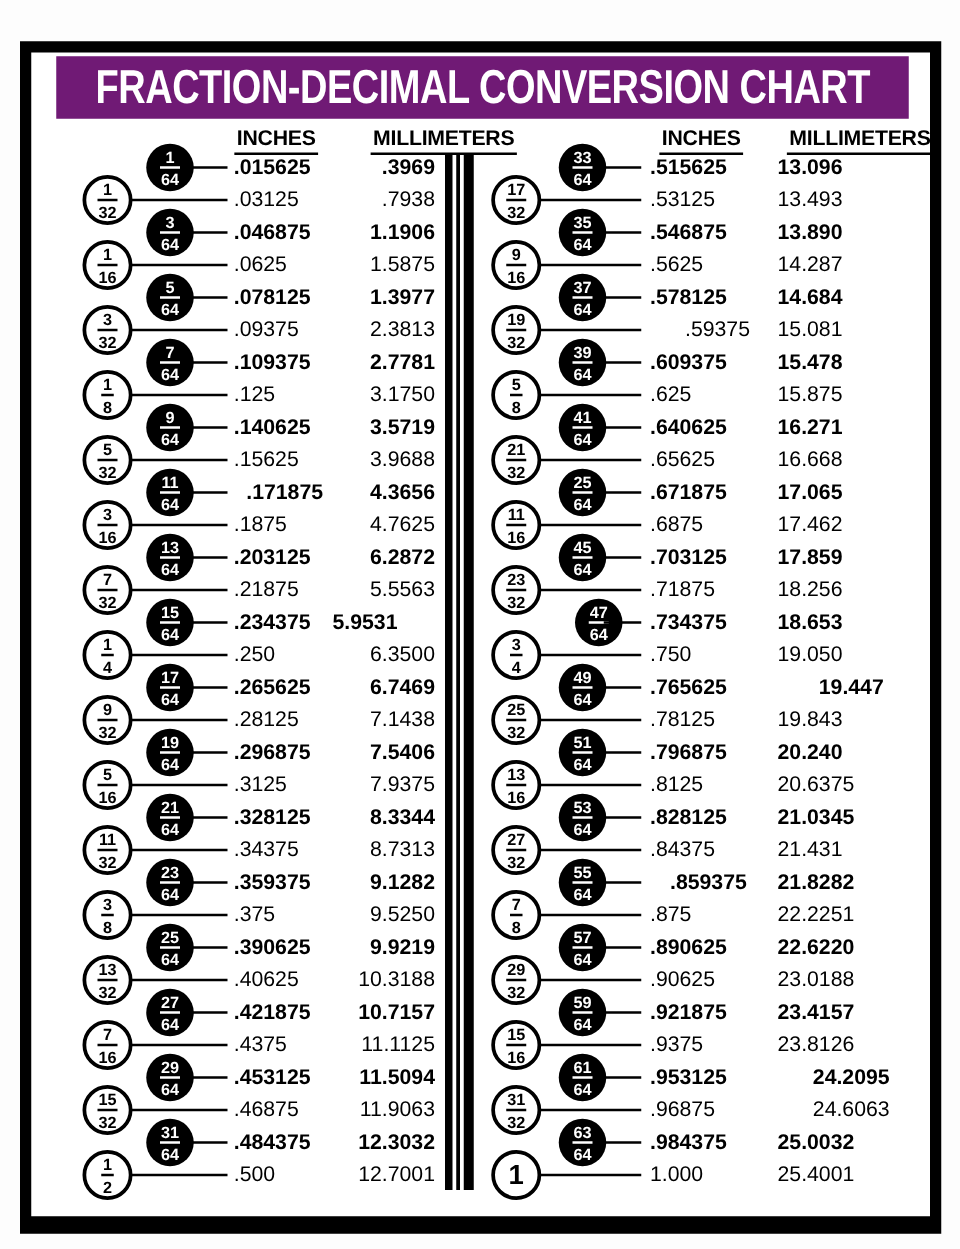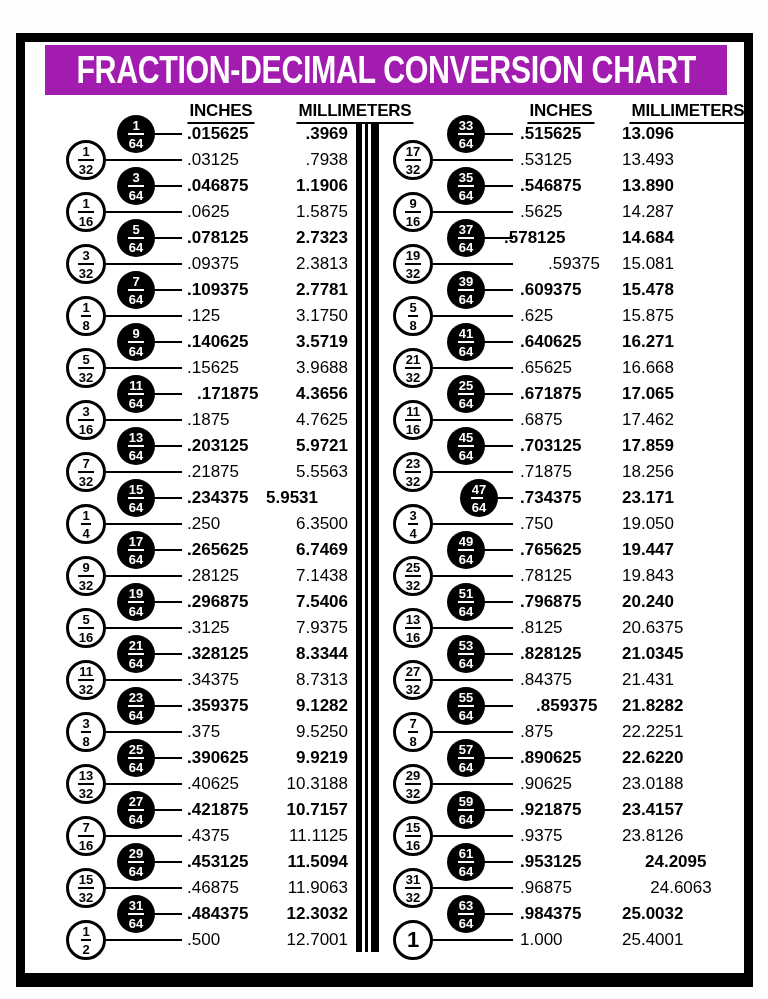--- a/index.html
+++ b/index.html
@@ -10,21 +10,21 @@
   }
   .page{position:absolute;inset:0;}
   .frame{
     position:absolute;left:16px;top:33px;width:737px;height:954px;
     box-sizing:border-box;background:#fff;
     border-style:solid;border-color:#000;
     border-width:9px 9px 14px 9px;
   }
   .title-bar{
     position:absolute;left:45px;top:45px;width:682px;height:50px;
-    background:#a21caf;display:flex;align-items:center;justify-content:center;
+    background:#701a75;display:flex;align-items:center;justify-content:center;
   }
   .title-bar span{
     color:#fff;font-weight:700;font-size:38px;white-space:nowrap;
     transform:scaleX(0.8);letter-spacing:-0.5px;
   }
   .col-hdr{
     position:absolute;top:101px;transform:translateX(-50%);
     font-weight:700;font-size:17px;letter-spacing:-0.2px;
     border-bottom:2.4px solid #000;padding:0 2px 1px 2px;white-space:nowrap;
   }
@@ -120,21 +120,21 @@
       <div class="row" style="top: 238px;">
         <div class="badge b64" style="left: 117px; top: -19px; width: 38px; height: 38px;">
           <div class="frac">
             <span class="num">5</span>
             <div class="bar"></div>
             <span class="den">64</span>
           </div>
         </div>
         <div class="leader" style="left: 153px; width: 29px;"></div>
         <span class="val bold" style="left: 187px;">.078125</span>
-        <span class="val bold" style="left: 236px; width: 112px; text-align: right;">2.7323</span>
+        <span class="val bold" style="left: 236px; width: 112px; text-align: right;">1.3977</span>
       </div>
       <div class="row" style="top: 264px;">
         <div class="badge bw" style="left: 66px; top: -20px; width: 40px; height: 40px;">
           <div class="frac">
             <span class="num">3</span>
             <div class="bar"></div>
             <span class="den">32</span>
           </div>
         </div>
         <div class="leader" style="left: 104px; width: 78px;"></div>
@@ -216,21 +216,21 @@
       <div class="row" style="top: 446px;">
         <div class="badge b64" style="left: 117px; top: -19px; width: 38px; height: 38px;">
           <div class="frac">
             <span class="num">13</span>
             <div class="bar"></div>
             <span class="den">64</span>
           </div>
         </div>
         <div class="leader" style="left: 153px; width: 29px;"></div>
         <span class="val bold" style="left: 187px;">.203125</span>
-        <span class="val bold" style="left: 236px; width: 112px; text-align: right;">5.9721</span>
+        <span class="val bold" style="left: 236px; width: 112px; text-align: right;">6.2872</span>
       </div>
       <div class="row" style="top: 472px;">
         <div class="badge bw" style="left: 66px; top: -20px; width: 40px; height: 40px;">
           <div class="frac">
             <span class="num">7</span>
             <div class="bar"></div>
             <span class="den">32</span>
           </div>
         </div>
         <div class="leader" style="left: 104px; width: 78px;"></div>
@@ -503,21 +503,21 @@
       </div>
       <div class="row" style="top: 238px;">
         <div class="badge b64" style="left: 447px; top: -19px; width: 38px; height: 38px;">
           <div class="frac">
             <span class="num">37</span>
             <div class="bar"></div>
             <span class="den">64</span>
           </div>
         </div>
         <div class="leader" style="left: 483px; width: 30px;"></div>
-        <span class="val bold" style="left: 504px;">.578125</span>
+        <span class="val bold" style="left: 520px;">.578125</span>
         <span class="val bold" style="left: 622px; width: 118px; text-align: left;">14.684</span>
       </div>
       <div class="row" style="top: 264px;">
         <div class="badge bw" style="left: 393px; top: -20px; width: 40px; height: 40px;">
           <div class="frac">
             <span class="num">19</span>
             <div class="bar"></div>
             <span class="den">32</span>
           </div>
         </div>
@@ -624,21 +624,21 @@
       <div class="row" style="top: 498px;">
         <div class="badge b64" style="left: 460px; top: -19px; width: 38px; height: 38px;">
           <div class="frac">
             <span class="num">47</span>
             <div class="bar"></div>
             <span class="den">64</span>
           </div>
         </div>
         <div class="leader" style="left: 483px; width: 30px;"></div>
         <span class="val bold" style="left: 520px;">.734375</span>
-        <span class="val bold" style="left: 622px; width: 118px; text-align: left;">23.171</span>
+        <span class="val bold" style="left: 622px; width: 118px; text-align: left;">18.653</span>
       </div>
       <div class="row" style="top: 524px;">
         <div class="badge bw" style="left: 393px; top: -20px; width: 40px; height: 40px;">
           <div class="frac">
             <span class="num">3</span>
             <div class="bar"></div>
             <span class="den">4</span>
           </div>
         </div>
         <div class="leader" style="left: 431px; width: 82px;"></div>
@@ -648,21 +648,21 @@
       <div class="row" style="top: 550px;">
         <div class="badge b64" style="left: 447px; top: -19px; width: 38px; height: 38px;">
           <div class="frac">
             <span class="num">49</span>
             <div class="bar"></div>
             <span class="den">64</span>
           </div>
         </div>
         <div class="leader" style="left: 483px; width: 30px;"></div>
         <span class="val bold" style="left: 520px;">.765625</span>
-        <span class="val bold" style="left: 622px; width: 118px; text-align: left;">19.447</span>
+        <span class="val bold" style="left: 622px; width: 118px; text-align: center;">19.447</span>
       </div>
       <div class="row" style="top: 576px;">
         <div class="badge bw" style="left: 393px; top: -20px; width: 40px; height: 40px;">
           <div class="frac">
             <span class="num">25</span>
             <div class="bar"></div>
             <span class="den">32</span>
           </div>
         </div>
         <div class="leader" style="left: 431px; width: 82px;"></div>
@@ -792,21 +792,21 @@
       <div class="row" style="top: 862px;">
         <div class="badge b64" style="left: 447px; top: -19px; width: 38px; height: 38px;">
           <div class="frac">
             <span class="num">61</span>
             <div class="bar"></div>
             <span class="den">64</span>
           </div>
         </div>
         <div class="leader" style="left: 483px; width: 30px;"></div>
         <span class="val bold" style="left: 520px;">.953125</span>
-        <span class="val bold" style="left: 645px; width: 118px; text-align: left;">24.2095</span>
+        <span class="val bold" style="left: 622px; width: 118px; text-align: center;">24.2095</span>
       </div>
       <div class="row" style="top: 888px;">
         <div class="badge bw" style="left: 393px; top: -20px; width: 40px; height: 40px;">
           <div class="frac">
             <span class="num">31</span>
             <div class="bar"></div>
             <span class="den">32</span>
           </div>
         </div>
         <div class="leader" style="left: 431px; width: 82px;"></div>

